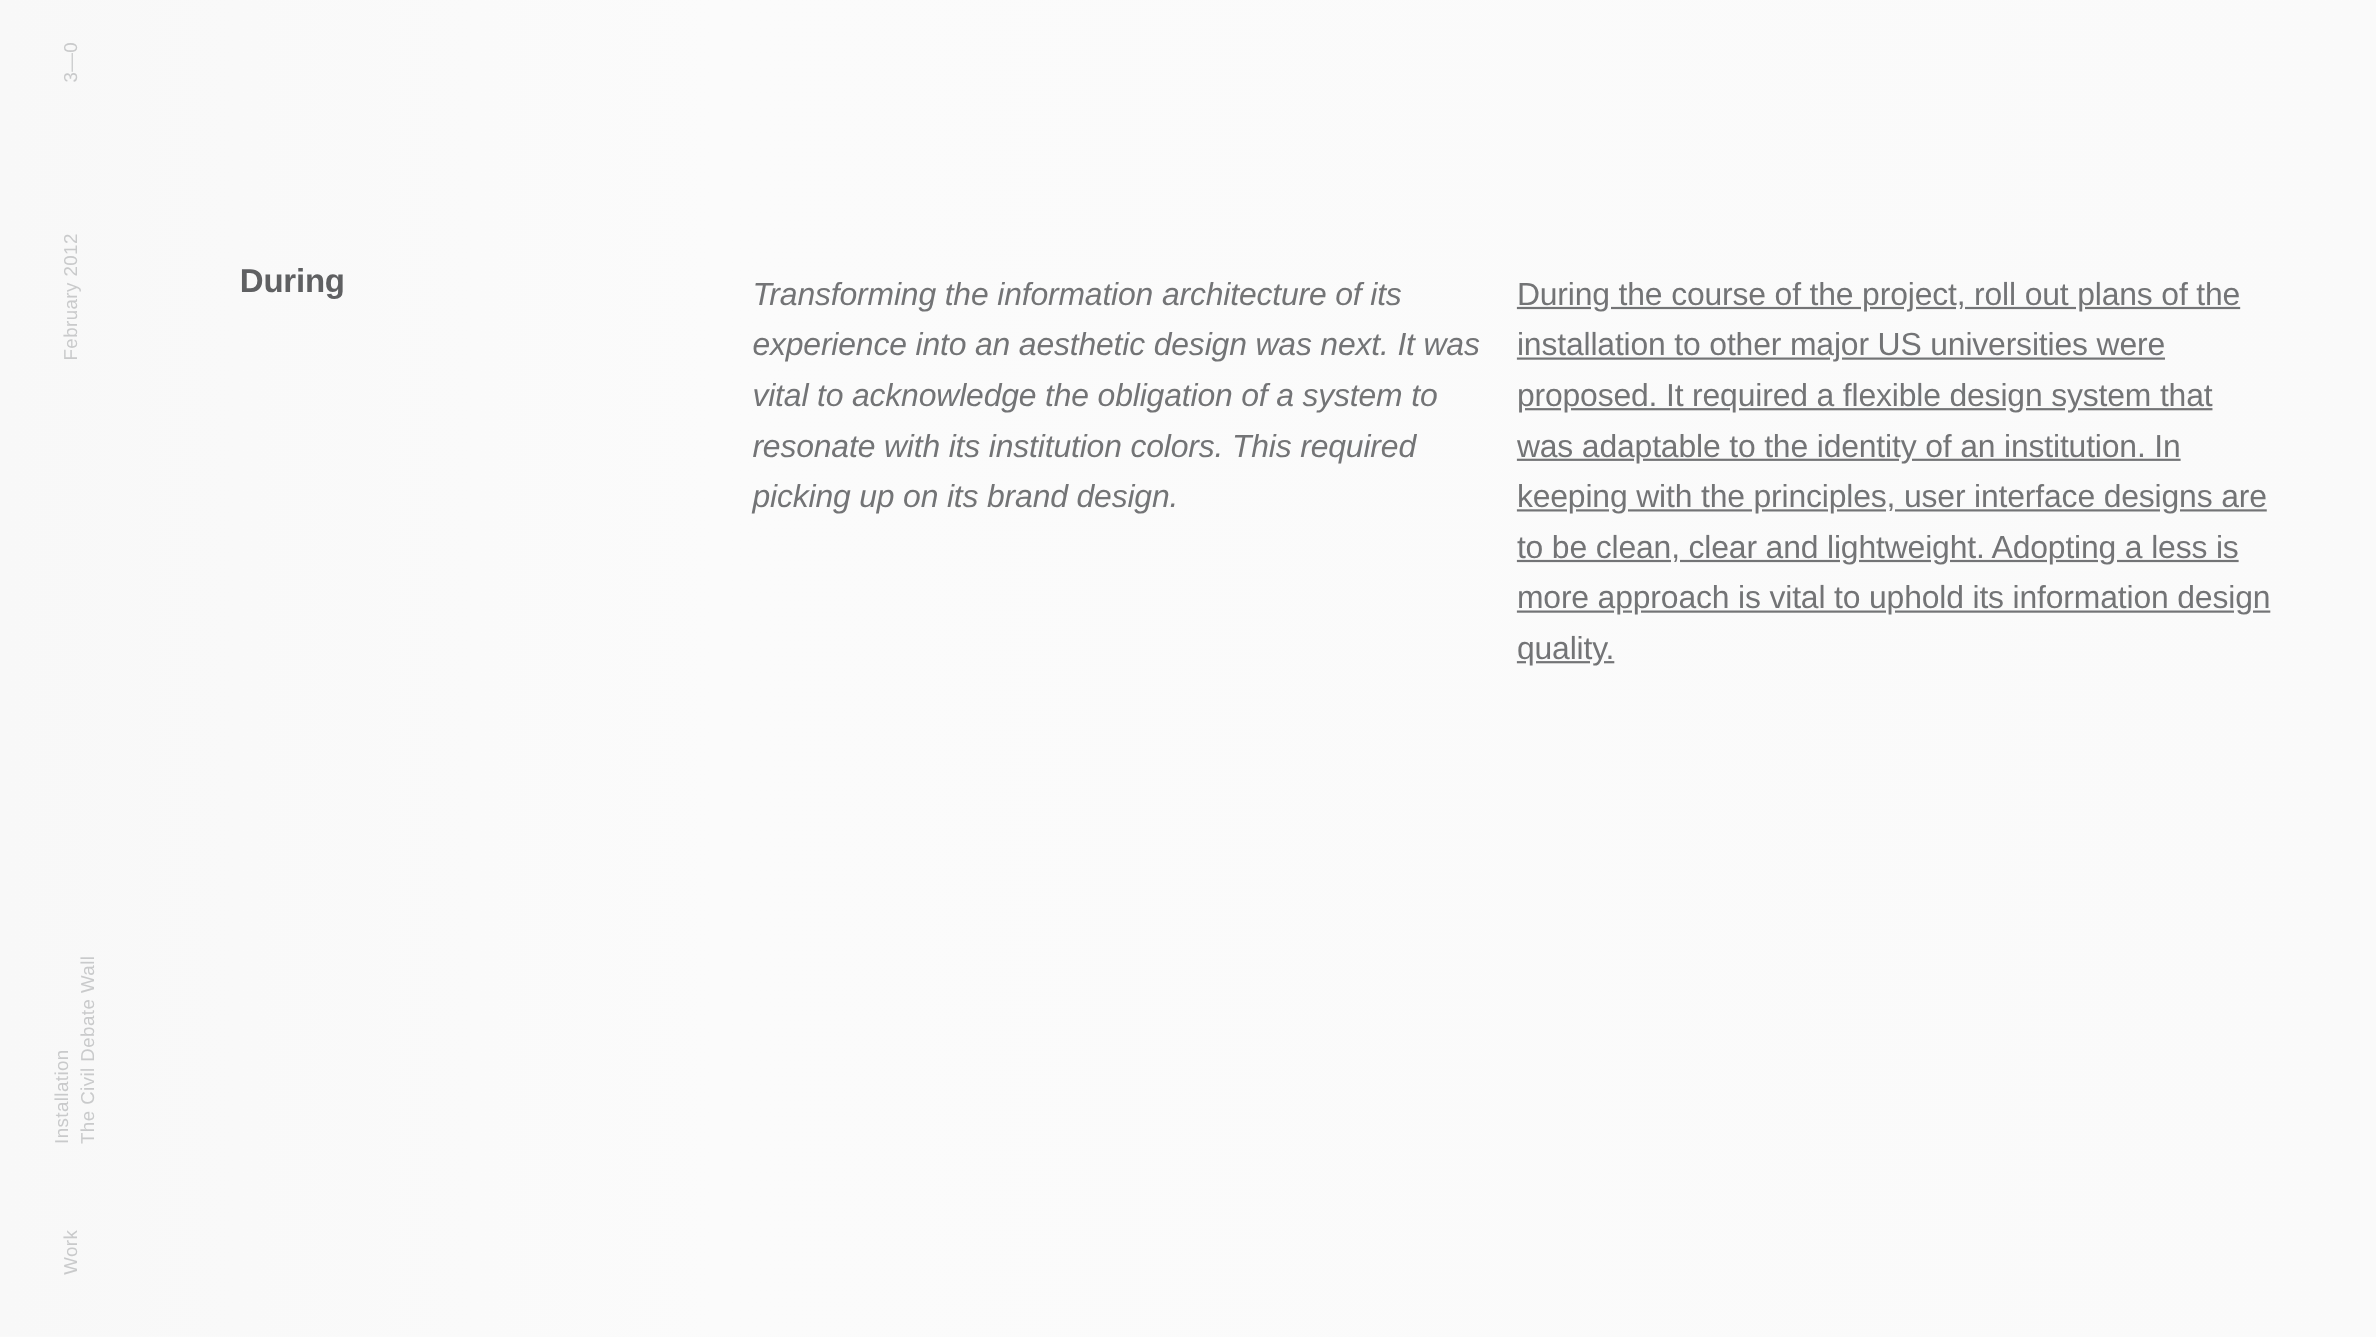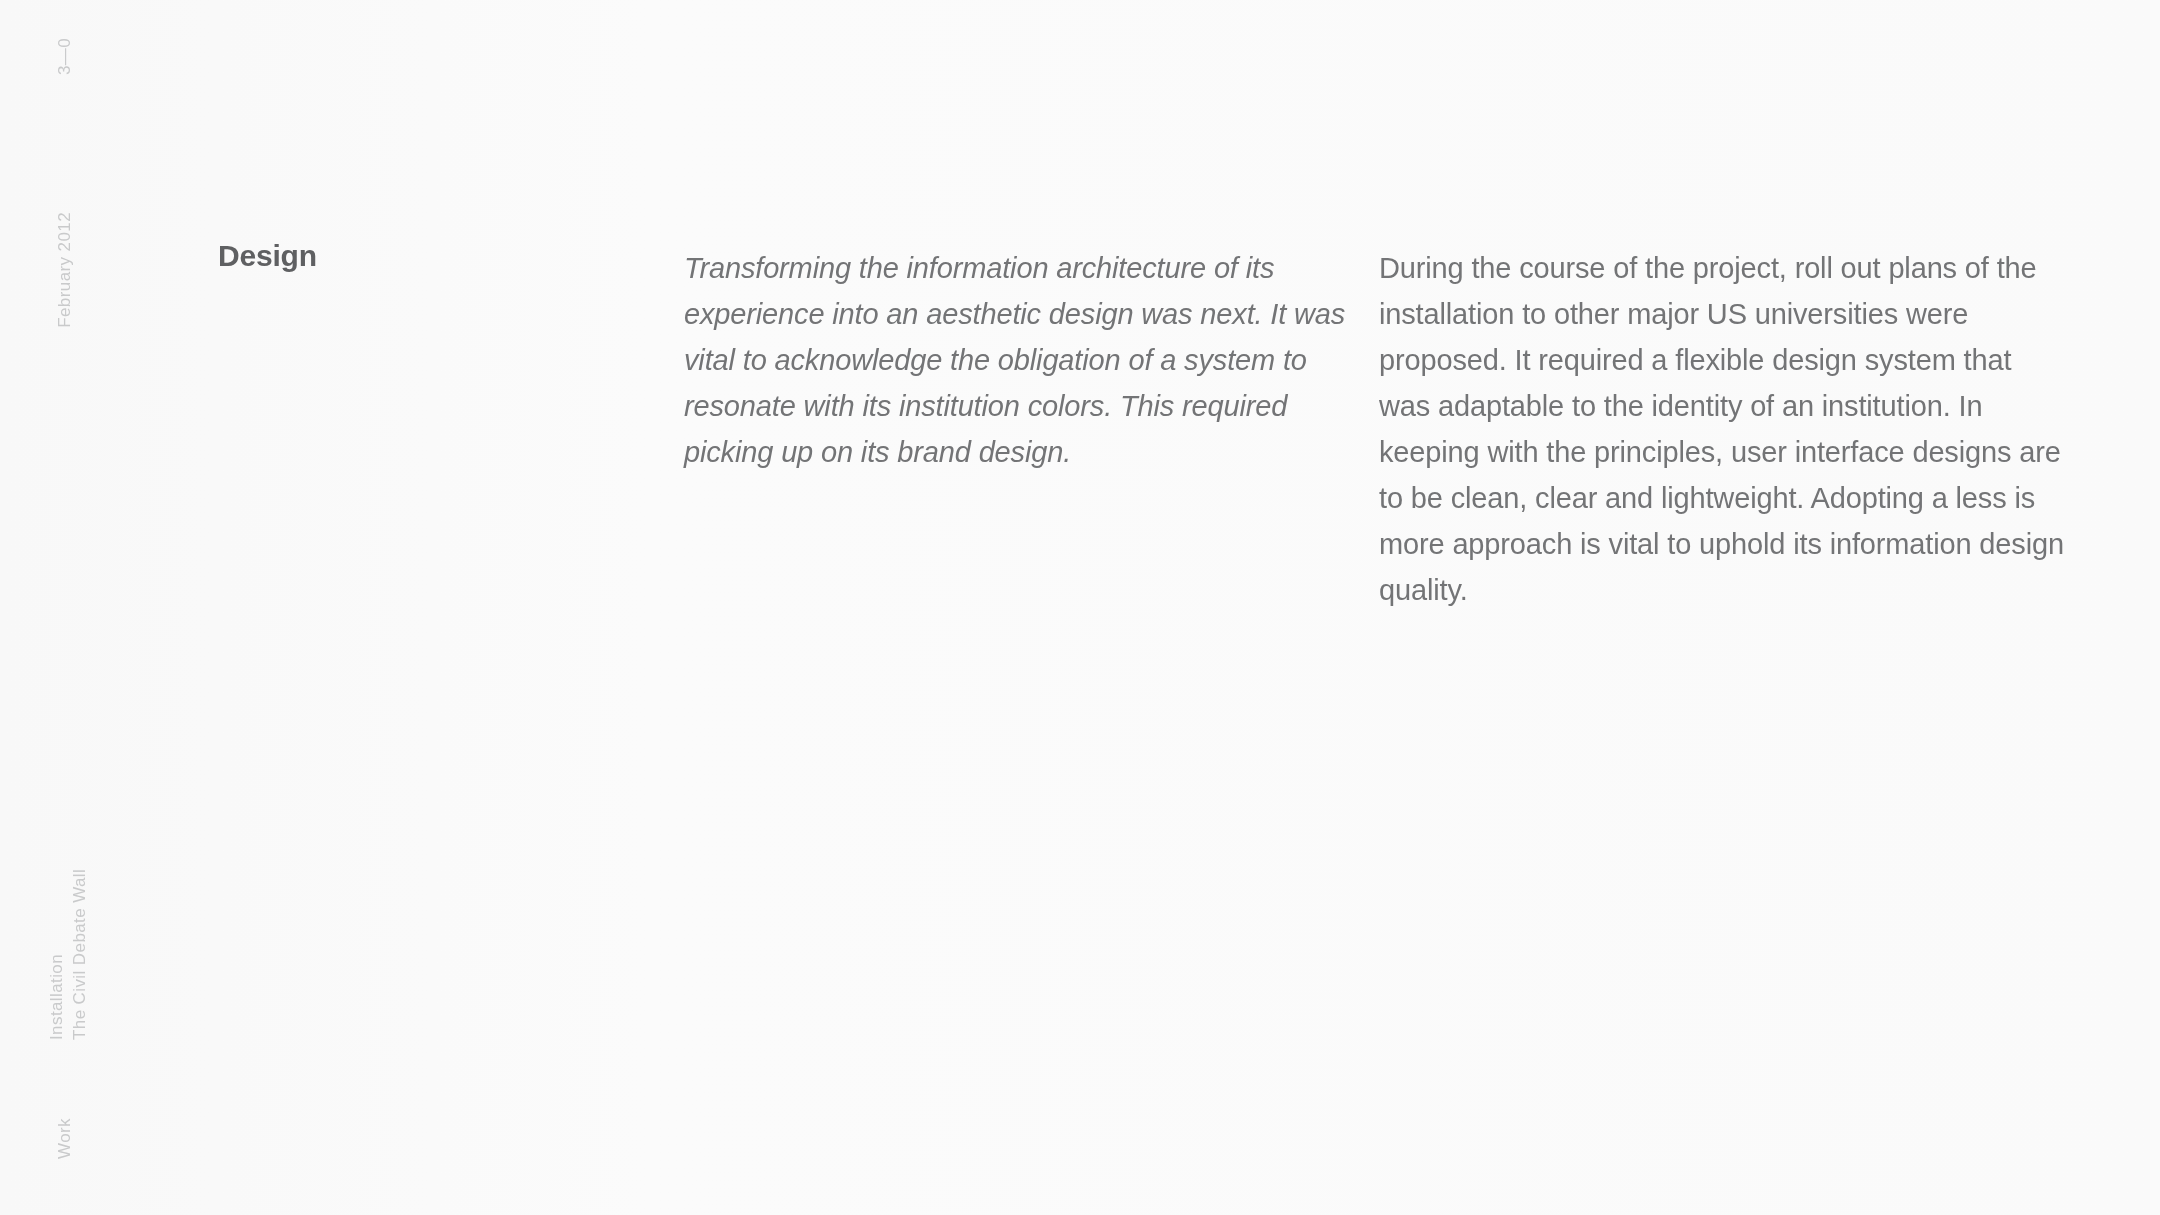--- a/index.html
+++ b/index.html
@@ -75,39 +75,40 @@
     letter-spacing: -0.15px;
   }
   .col-1 {
     left: 684px;
     width: 676px;
     font-style: italic;
   }
   .col-2 {
     left: 1379px;
     width: 690px;
+    text-decoration: underline;
   }
 </style>
 </head>
 <body>
 
 <div class="page">
 
   <div class="rail">
     <div class="rail-item rail-page">3—0</div>
 
     <div class="rail-item rail-date">February 2012</div>
 
     <div class="rail-projwrap">
       <div class="rail-item">The Civil Debate Wall</div>
       <div class="rail-item">Installation</div>
     </div>
 
     <div class="rail-item rail-work">Work</div>
   </div>
 
-  <h1 class="heading">Design</h1>
+  <h1 class="heading">During</h1>
 
   <p class="col col-1">Transforming the information architecture of its experience into an aesthetic design was next. It was vital to acknowledge the obligation of a system to resonate with its institution colors. This required picking up on its brand design.</p>
 
   <p class="col col-2">During the course of the project, roll out plans of the installation to other major US universities were proposed. It required a flexible design system that was adaptable to the identity of an institution. In keeping with the principles, user interface designs are to be clean, clear and lightweight. Adopting a less is more approach is vital to uphold its information design quality.</p>
 
 </div>
 
 </body></html>

